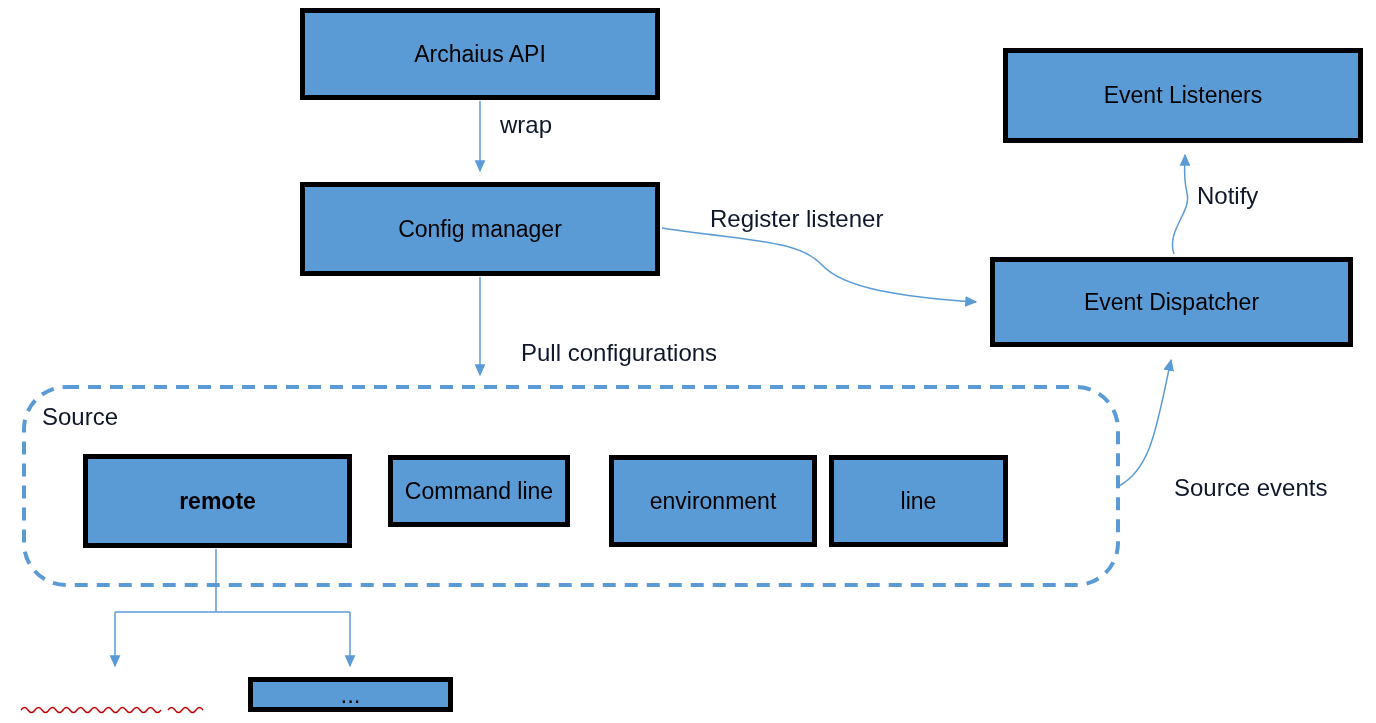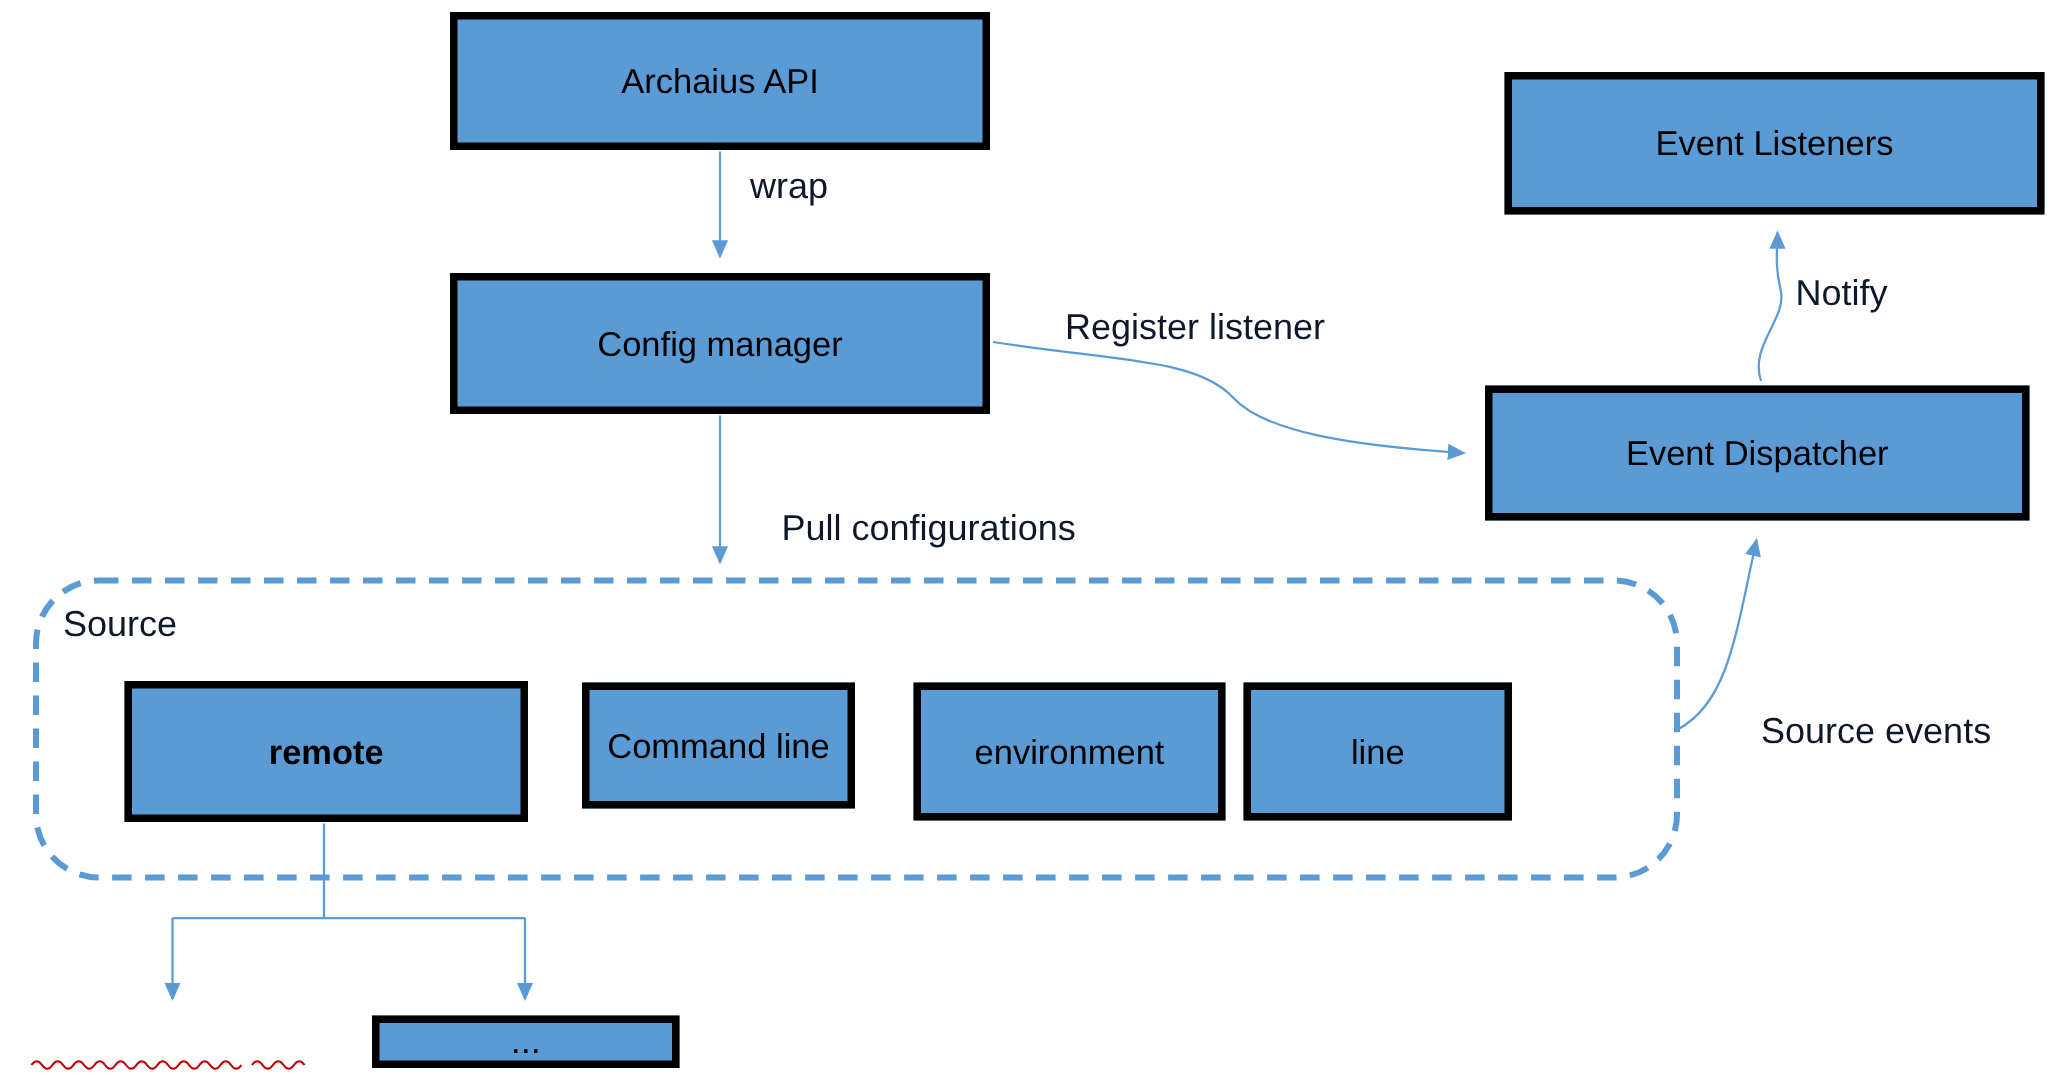--- a/index.html
+++ b/index.html
@@ -25,21 +25,21 @@
     justify-content: center;
     font-size: 23px;
     box-sizing: border-box;
     text-align: center;
   }
   .node-archaius   { left: 300px; top: 8px;   width: 360px; height: 92px; }
   .node-config     { left: 300px; top: 182px; width: 360px; height: 94px; align-items: center; }
   .node-listeners  { left: 1003px; top: 48px; width: 360px; height: 95px; }
   .node-dispatcher { left: 990px; top: 257px; width: 363px; height: 90px; }
   .node-remote     { left: 83px;  top: 454px; width: 269px; height: 94px; font-weight: bold; }
-  .node-cmdline    { left: 388px; top: 455px; width: 182px; height: 84px; }
+  .node-cmdline    { left: 388px; top: 455px; width: 182px; height: 72px; }
   .node-env        { left: 609px; top: 455px; width: 208px; height: 92px; }
   .node-file       { left: 829px; top: 455px; width: 179px; height: 92px; }
   .node-kie        { left: 13px;  top: 677px; width: 202px; height: 35px; font-size: 26px; }
   .node-more       { left: 248px; top: 677px; width: 205px; height: 35px; font-size: 24px; }
   .node-kie .kie-text {
     text-decoration: underline;
     text-decoration-thickness: 2px;
     text-underline-offset: 3px;
     white-space: nowrap;
   }

